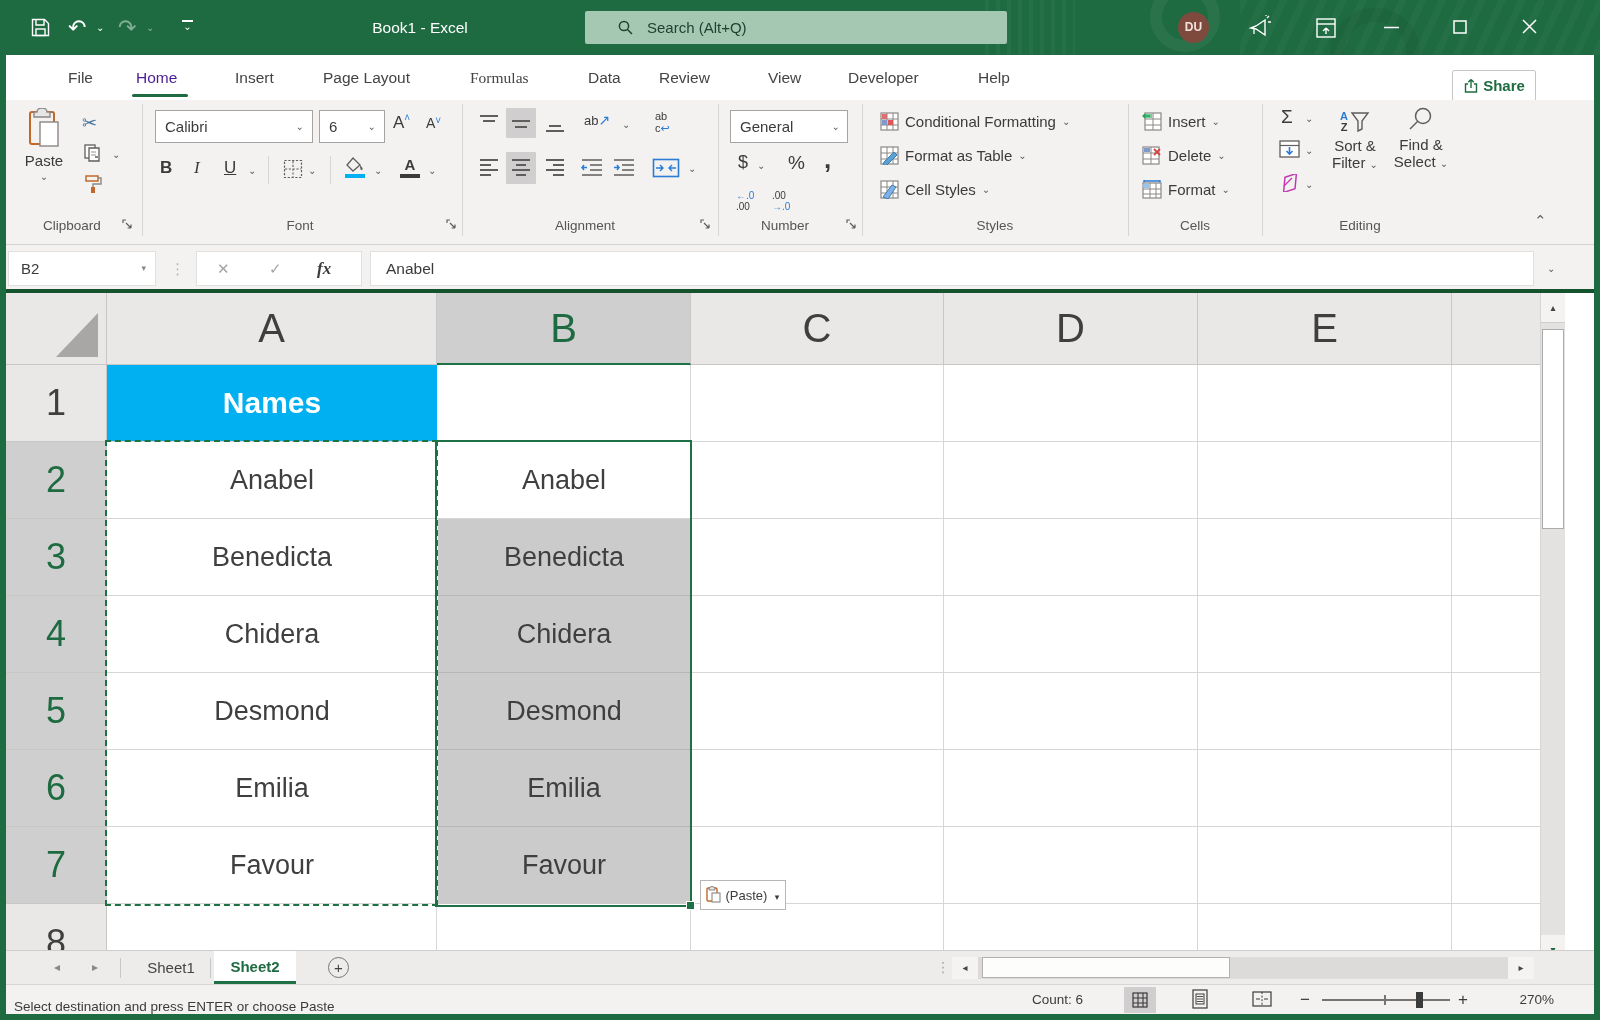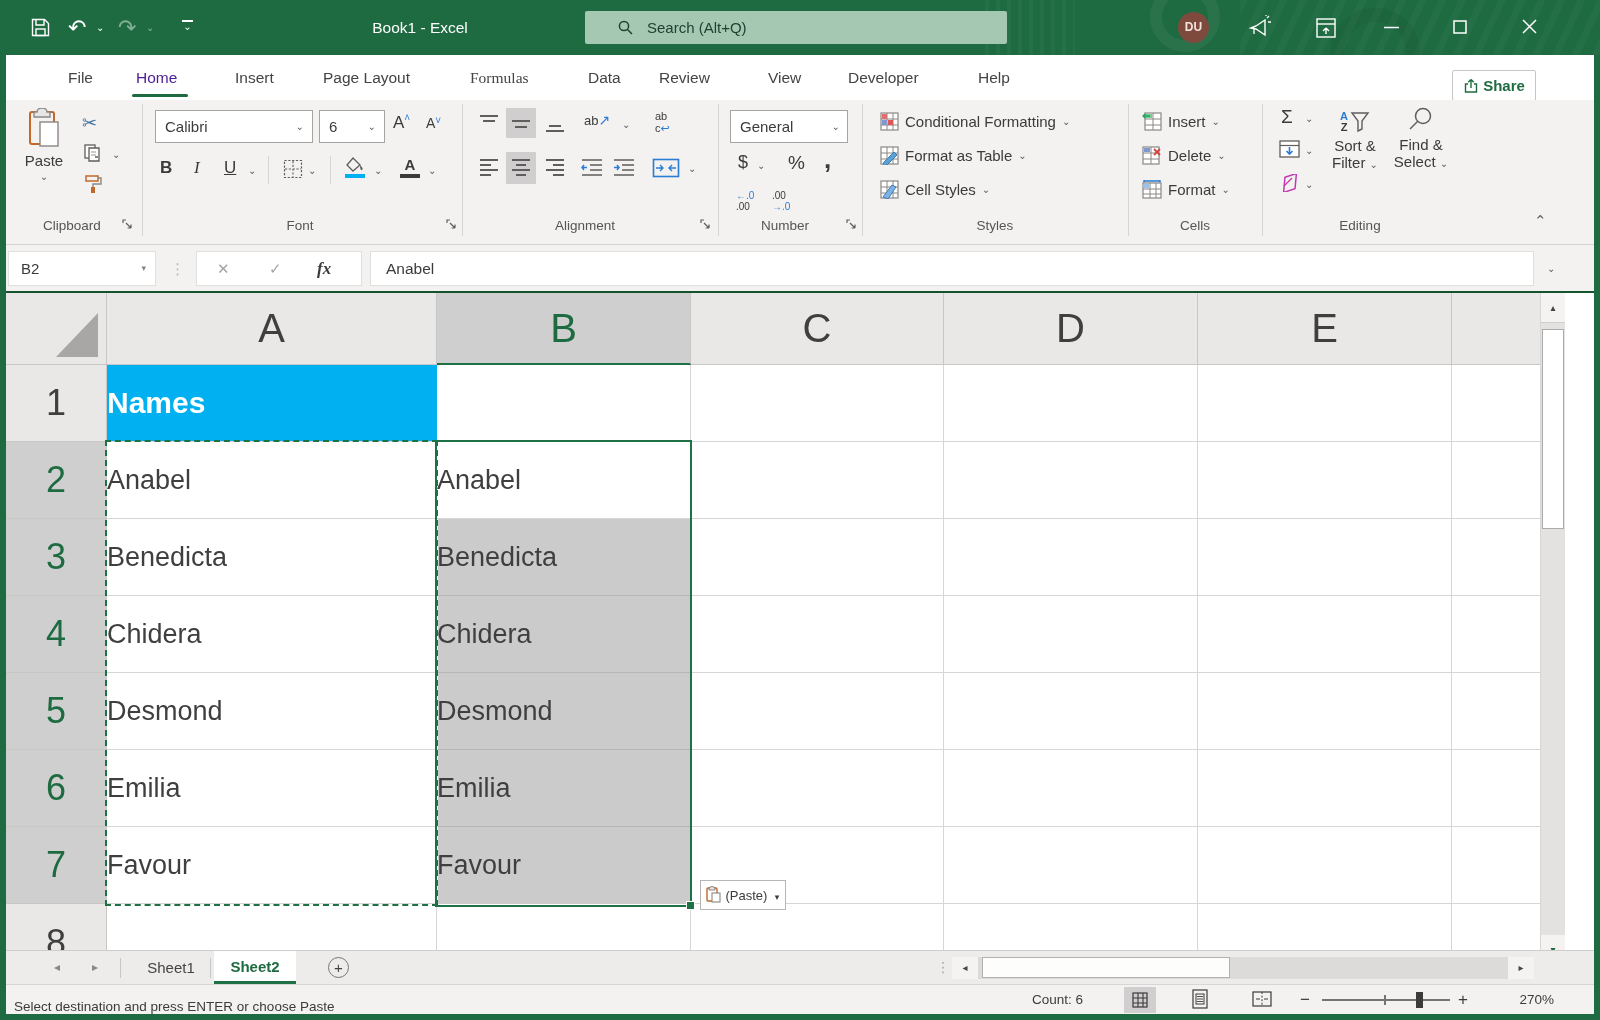--- a/index.html
+++ b/index.html
@@ -27,36 +27,36 @@
   
   .ribbon{left:0;top:100px;width:1600px;height:145px;background:#F3F2F1;border-bottom:1px solid #D5D3D1;}
   .gdiv{top:4px;width:1px;height:132px;background:#D8D6D4;}
   .glabel{top:117px;height:18px;line-height:18px;font-size:13.5px;color:#555;text-align:center;}
   .combo{background:#fff;border:1px solid #A6A4A2;font-size:15px;color:#3B3B3B;}
   .chv{font-size:10px;color:#605E5C;line-height:10px;}
   .ribtext{font-size:15px;color:#3B3B3B;}
   .iconrow{display:inline-flex;align-items:center;gap:6px;white-space:nowrap;}
   .selbox{background:#D0CECE;border-radius:1px;}
   
-  .fbar{left:0;top:245px;width:1600px;height:48px;background:#F3F2F1;border-bottom:2px solid #14532d;}
+  .fbar{left:0;top:245px;width:1600px;height:48px;background:#F3F2F1;border-bottom:4px solid #14532d;}
   .whitebox{background:#fff;border:1px solid #E1DFDD;}
   
   .gridpane{left:0;top:293px;width:1540px;height:657px;background:
     linear-gradient(#D6D6D6,#D6D6D6) 436px 0/1px 100% no-repeat,
     linear-gradient(#D6D6D6,#D6D6D6) 690px 0/1px 100% no-repeat,
     linear-gradient(#D6D6D6,#D6D6D6) 943px 0/1px 100% no-repeat,
     linear-gradient(#D6D6D6,#D6D6D6) 1197px 0/1px 100% no-repeat,
     linear-gradient(#D6D6D6,#D6D6D6) 1451px 0/1px 100% no-repeat,
     repeating-linear-gradient(to bottom,transparent 0 76px,#D6D6D6 76px 77px) 0 72px/100% 100% no-repeat,#fff;}
   .colhd{top:0;height:72px;background:#E9E8E7;border-right:1px solid #C9C7C5;border-bottom:1px solid #C9C7C5;
          font-size:40px;color:#3F3F3F;text-align:center;line-height:70px;}
   .rowhd{left:6px;width:101px;background:#E9E8E7;border-right:1px solid #C9C7C5;border-bottom:1px solid #C9C7C5;
          font-size:36px;color:#3F3F3F;text-align:center;}
   .hdsel{background:#CFCFCF;color:#1E6B41;}
-  .cell{height:76px;line-height:76px;font-size:27px;color:#3F3F3F;}
+  .cell{height:76px;line-height:76px;text-align:center;font-size:27px;color:#3F3F3F;}
   
   .vscroll{left:1540px;top:293px;width:25px;height:672px;background:#E3E2E1;border-left:1px solid #D8D6D4;}
   .sbarbox{background:#F4F3F2;color:#444;text-align:center;}
   
   .sheetbar{left:0;top:950px;width:1600px;height:34px;background:#EDECEB;border-top:1px solid #CFCDCB;}
   .statusbar{left:0;top:984px;width:1600px;height:30px;background:#F3F2F1;border-top:1px solid #D8D6D4;
              font-size:13.5px;color:#3B3B3B;}
   .frame{background:#1E6B41;}
   .vsep{top:7px;width:1px;height:20px;background:#C8C6C4;}
   svg{display:block;}

